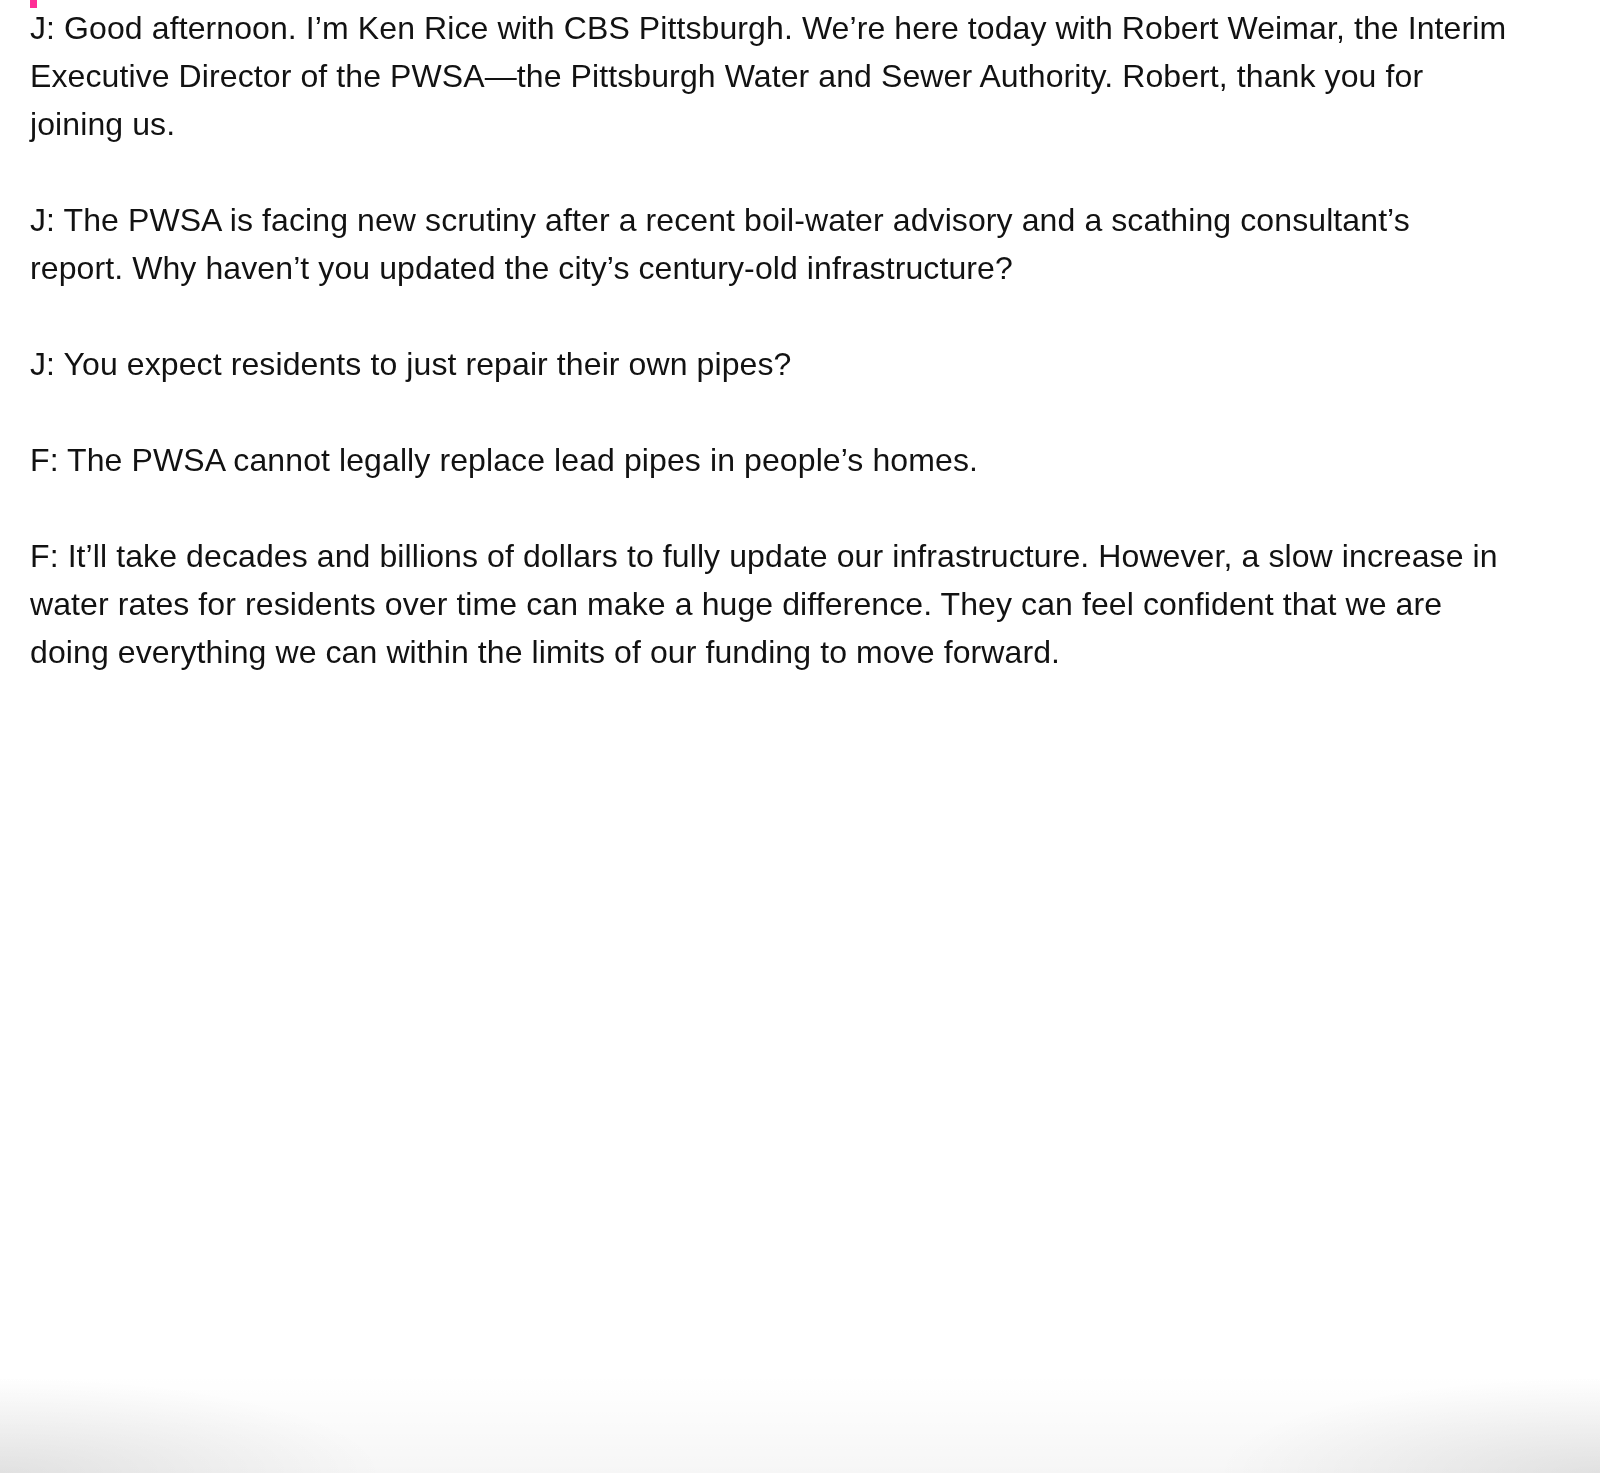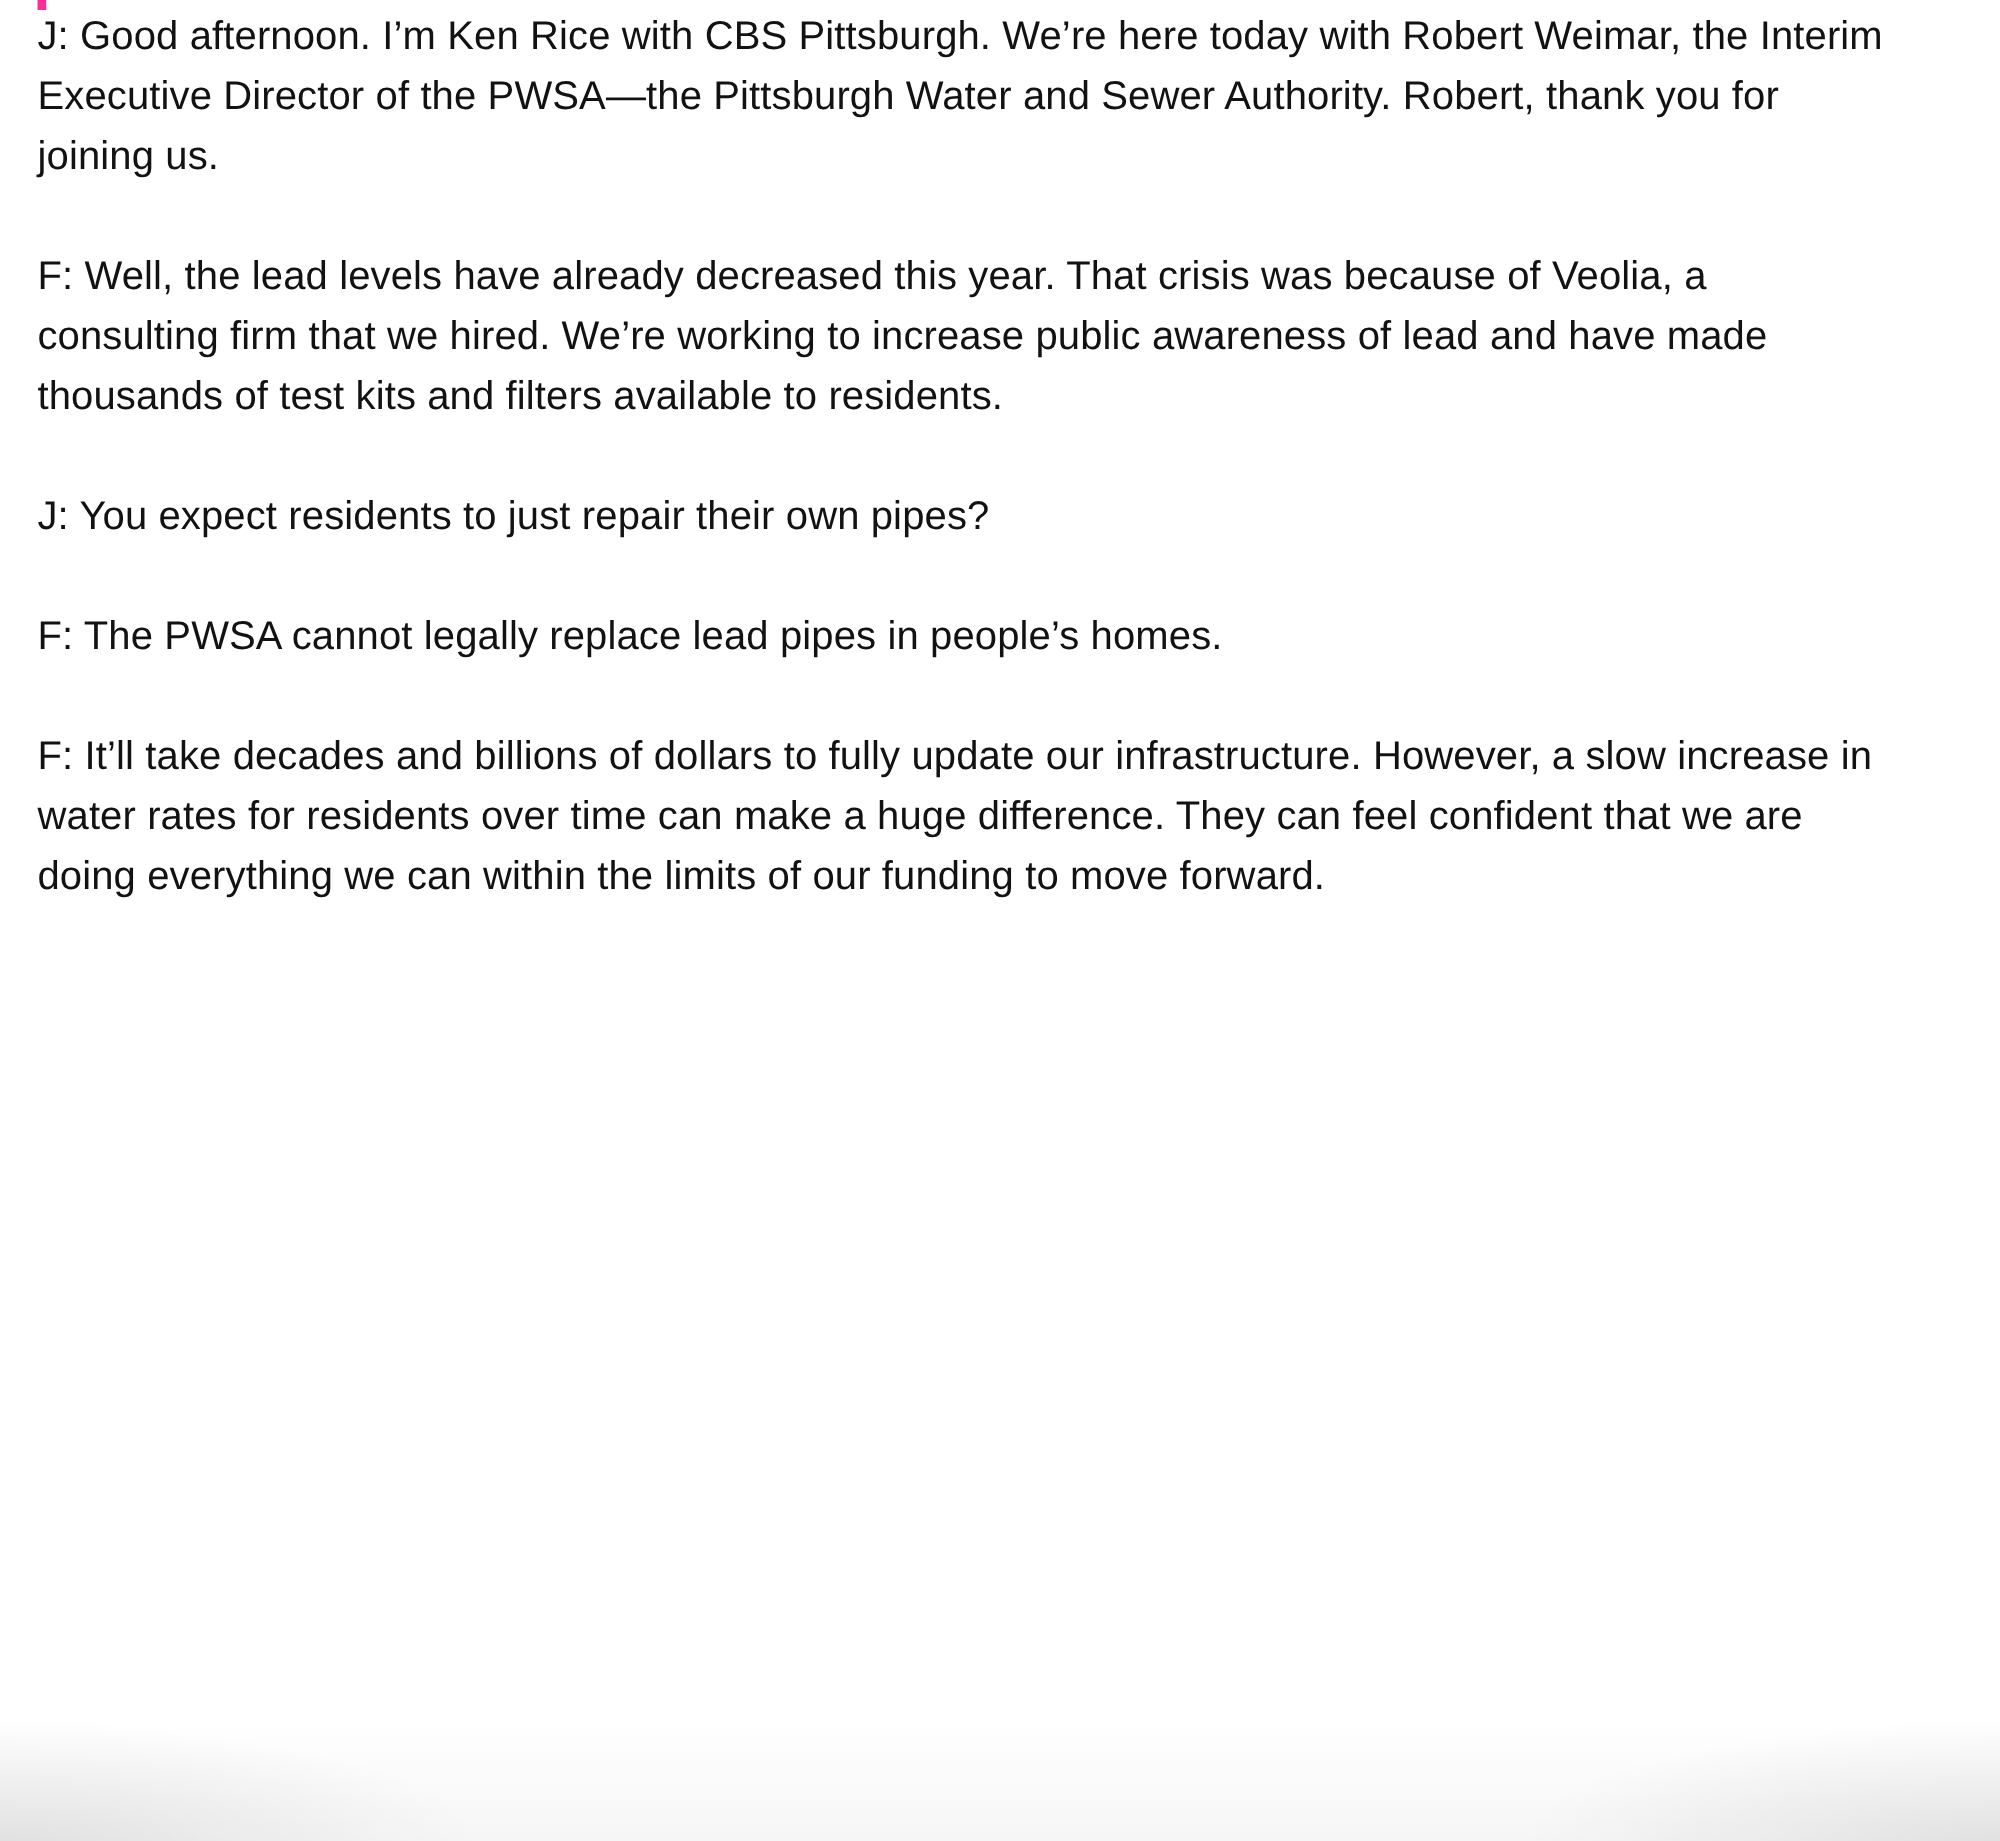--- a/index.html
+++ b/index.html
@@ -51,19 +51,19 @@
       linear-gradient(to bottom, rgba(0,0,0,0), rgba(0,0,0,0.035));
   }
 </style>
 </head>
 <body style="background: rgb(255, 255, 255); color: rgb(18, 18, 18);">
 
 <span class="caret" style="background: rgb(255, 45, 150);"></span>
 
 <div class="doc">
   <p>J: Good afternoon. I’m Ken Rice with CBS Pittsburgh. We’re here today with Robert Weimar, the Interim Executive Director of the PWSA—the Pittsburgh Water and Sewer Authority. Robert, thank you for joining us.</p>
-  <p>F: Well, the lead levels have already decreased this year. That crisis was because of Veolia, a consulting firm that we hired. We’re working to increase public awareness of lead and have made thousands of test kits and filters available to residents.</p>
+  <p>J: The PWSA is facing new scrutiny after a recent boil-water advisory and a scathing consultant’s report. Why haven’t you updated the city’s century-old infrastructure?</p>
   <p>J: You expect residents to just repair their own pipes?</p>
   <p>F: The PWSA cannot legally replace lead pipes in people’s homes.</p>
   <p>F: It’ll take decades and billions of dollars to fully update our infrastructure. However, a slow increase in water rates for residents over time can make a huge difference. They can feel confident that we are doing everything we can within the limits of our funding to move forward.</p>
 </div>
 
 <div class="bottom-shade"></div>
 
 </body></html>

